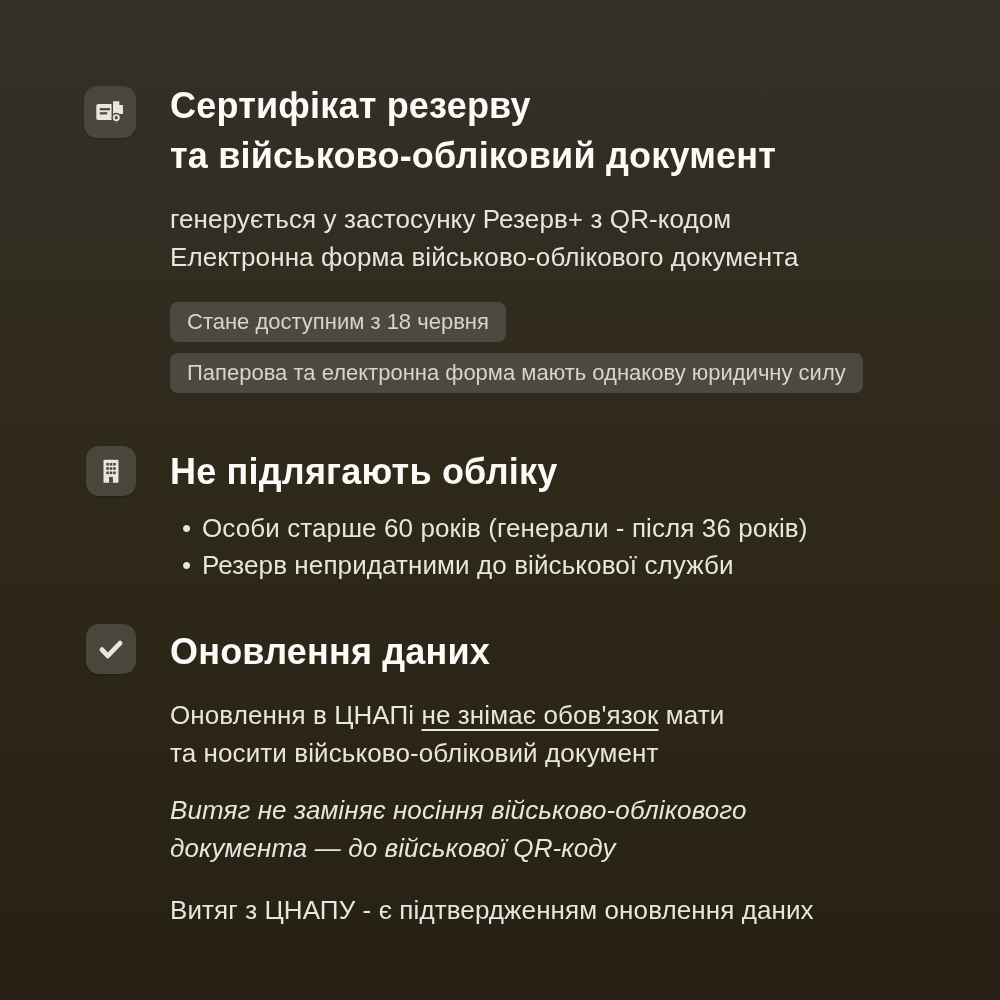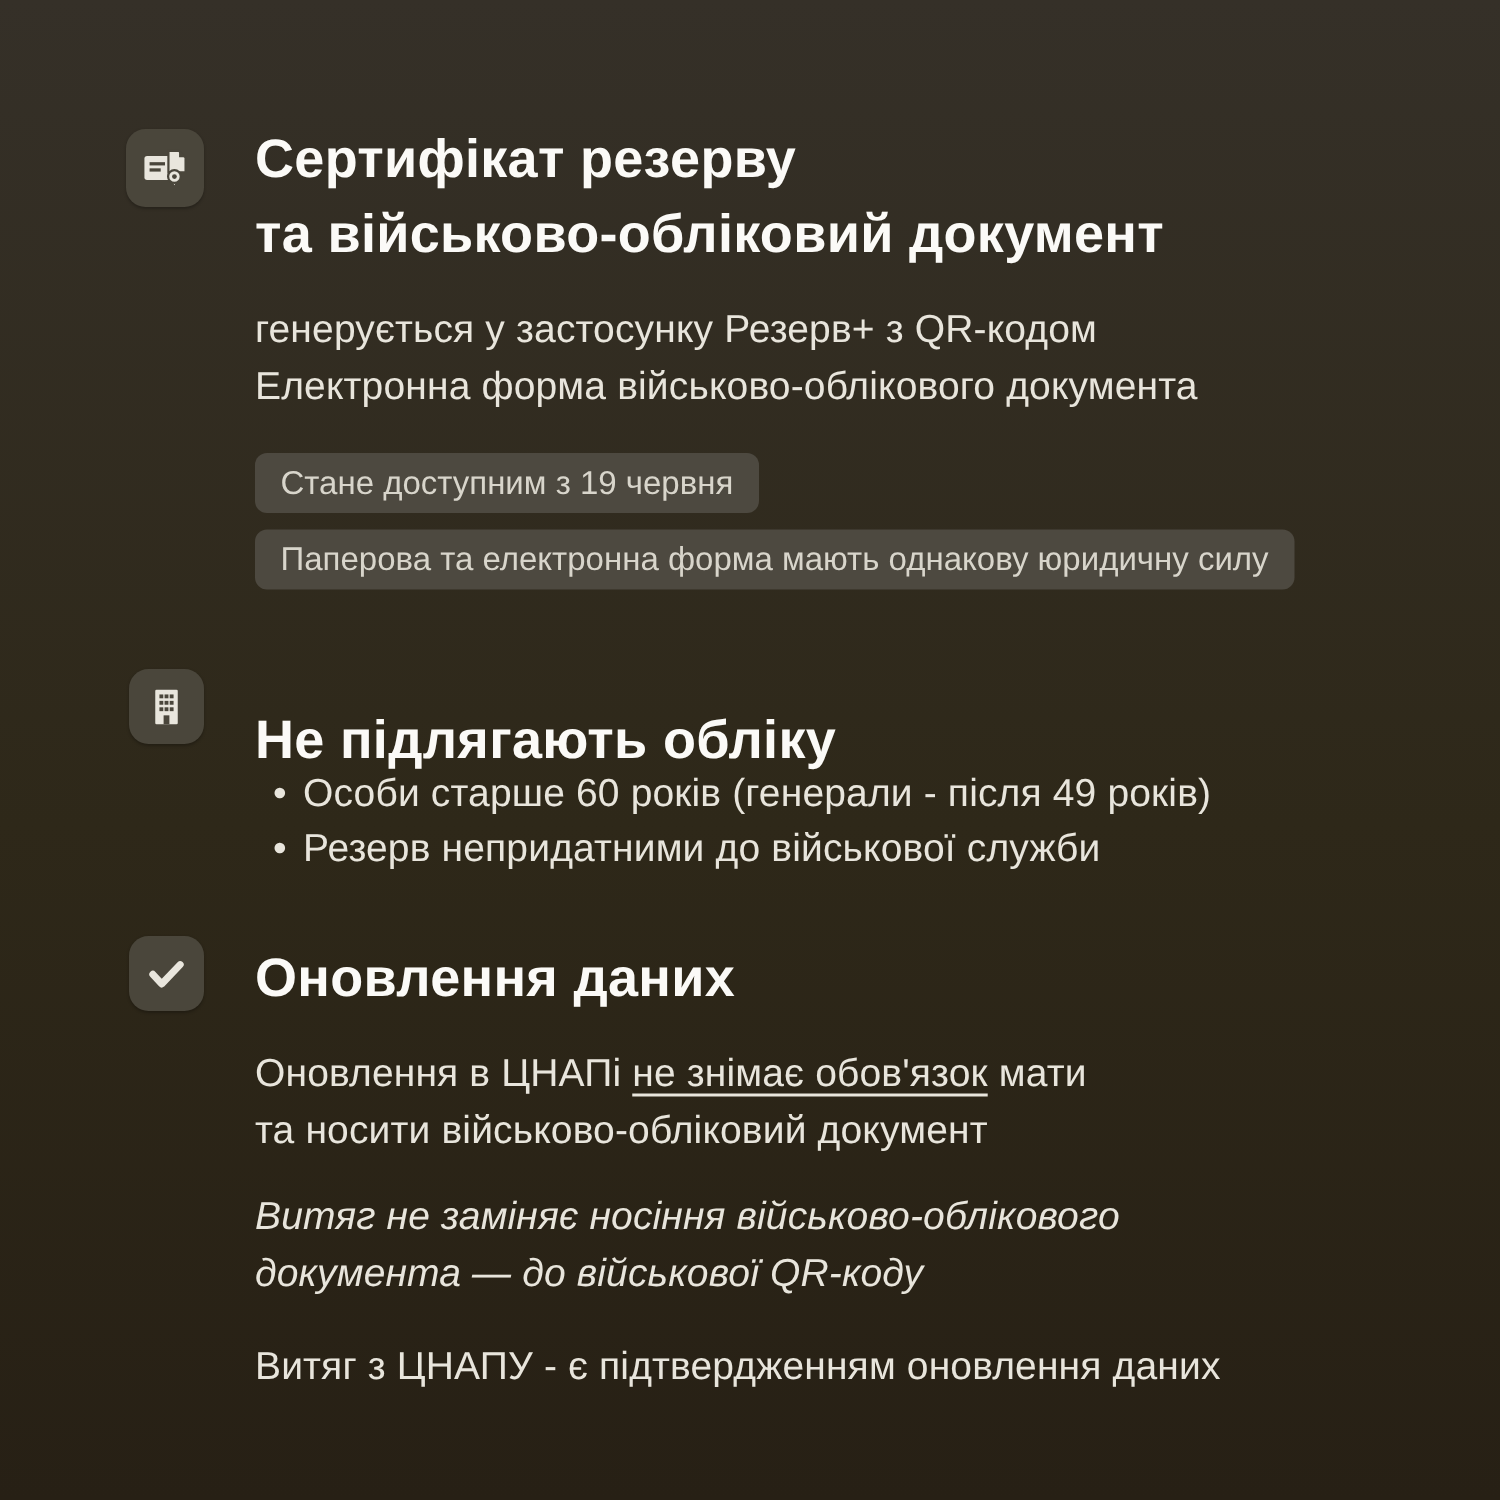--- a/index.html
+++ b/index.html
@@ -15,21 +15,21 @@
     box-shadow:0 1px 2px rgba(0,0,0,0.25);
   }
   #icon-cert { left:84px; top:86px;  width:52px; height:52px; }
   #icon-bld  { left:86px; top:446px; width:50px; height:50px; }
   #icon-chk  { left:86px; top:624px; width:50px; height:50px; }
   .heading {
     position:absolute; left:170px; color:#fbfaf7; font-weight:700;
     font-size:36px; line-height:50px; letter-spacing:0.2px;
   }
   #h-cert   { top:81px; }
-  #h-exempt { top:468px;text-align:center; }
+  #h-exempt { top:447px;text-align:center; }
   #h-update { top:627px; }
   .body-text {
     position:absolute; left:170px; color:#e8e5dc;
     font-size:26px; line-height:38px; letter-spacing:0.1px;
   }
   #desc { top:200px; }
   .badge {
     position:absolute; left:170px; background:#4d4940; color:#d8d5cb;
     font-size:22px; line-height:24px; border-radius:8px;
     padding:8px 17px; white-space:nowrap;
@@ -69,21 +69,21 @@
   <div class="heading" id="h-cert">
     <div>Сертифікат резерву</div>
     <div>та військово-обліковий документ</div>
   </div>
 
   <div class="body-text" id="desc">
     <div>генерується у застосунку Резерв+ з QR-кодом</div>
     <div>Електронна форма військово-облікового документа</div>
   </div>
 
-  <div class="badge" id="badge-1">Стане доступним з 19 червня</div>
+  <div class="badge" id="badge-1">Стане доступним з 18 червня</div>
   <div class="badge" id="badge-2">Паперова та електронна форма мають однакову юридичну силу</div>
 
   <div class="icon-box" id="icon-bld">
     <svg width="30" height="30" viewBox="0 0 28 28" aria-hidden="true">
       <rect x="7" y="3.5" width="14" height="21.5" rx="0.8" fill="#e9e6dd"></rect>
       <rect x="9.6" y="6.5" width="2.4" height="2.4" fill="#4a463b"></rect>
       <rect x="12.8" y="6.5" width="2.4" height="2.4" fill="#4a463b"></rect>
       <rect x="16" y="6.5" width="2.4" height="2.4" fill="#4a463b"></rect>
       <rect x="9.6" y="10.5" width="2.4" height="2.4" fill="#4a463b"></rect>
       <rect x="12.8" y="10.5" width="2.4" height="2.4" fill="#4a463b"></rect>
@@ -93,21 +93,21 @@
       <rect x="16" y="14.5" width="2.4" height="2.4" fill="#4a463b"></rect>
       <rect x="12.2" y="19.5" width="3.6" height="5.5" fill="#4a463b"></rect>
     </svg>
   </div>
 
   <div class="heading" id="h-exempt">Не підлягають обліку</div>
 
   <div class="body-text" id="bullets">
     <div class="bullet-row">
       <span class="bullet-dot">•</span>
-      <span>Особи старше 60 років (генерали - після 49 років)</span>
+      <span>Особи старше 60 років (генерали - після 36 років)</span>
     </div>
     <div class="bullet-row">
       <span class="bullet-dot">•</span>
       <span>Резерв непридатними до військової служби</span>
     </div>
   </div>
 
   <div class="icon-box" id="icon-chk">
     <svg width="30" height="30" viewBox="0 0 28 28" aria-hidden="true">
       <path d="M5.5 14.5 L11 20.5 L22.5 8.5" fill="none" stroke="#e9e6dd" stroke-width="4.4" stroke-linecap="round" stroke-linejoin="round"></path>

